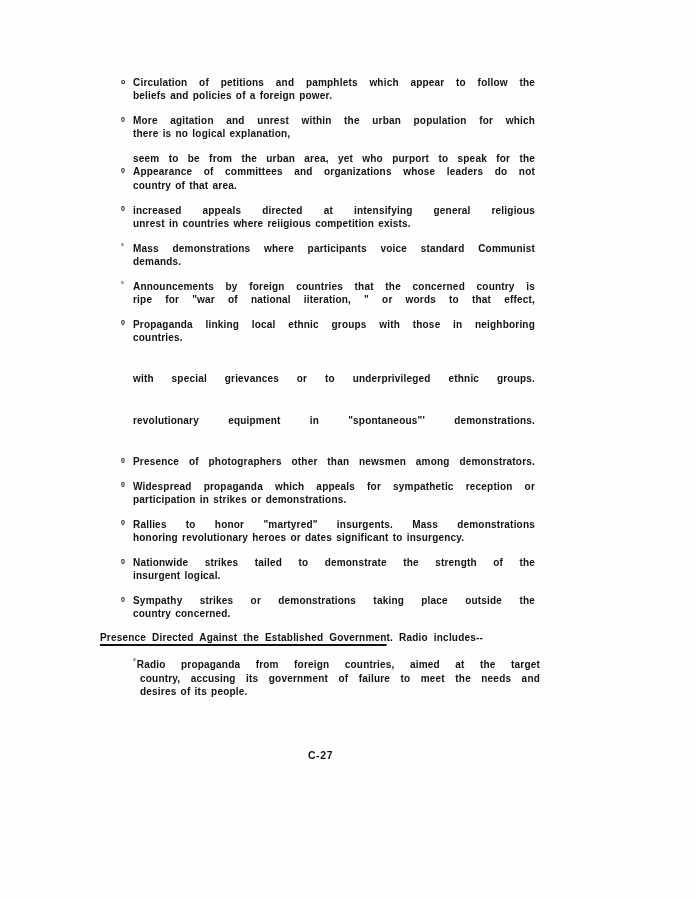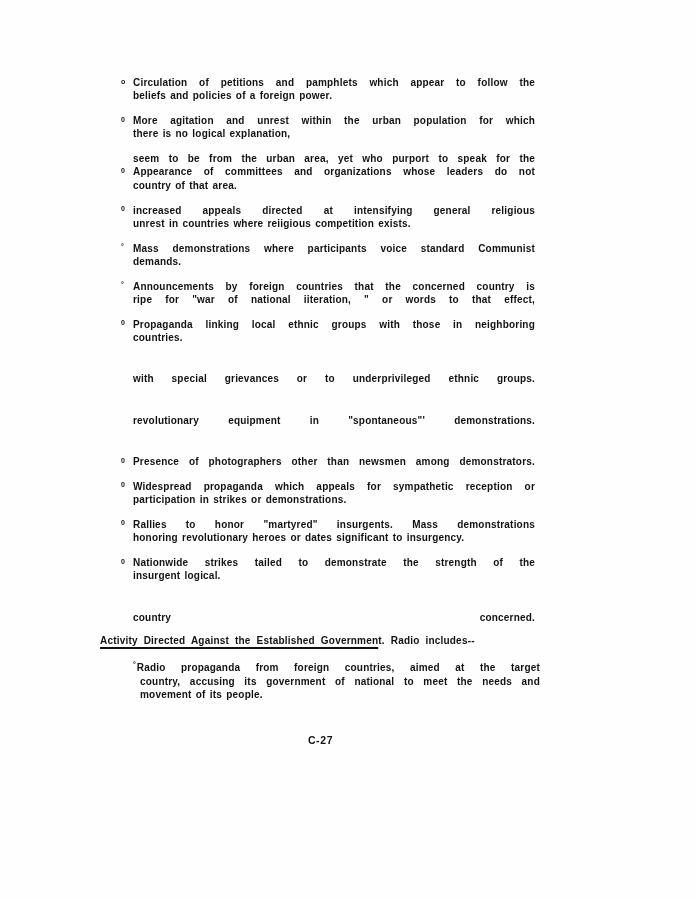--- a/index.html
+++ b/index.html
@@ -54,21 +54,21 @@
   #subbullets { margin-left: 40px; width: 400px; }
   #subbullets .item { margin-bottom: 0; }
   #subbullets .marker {
     position: static;
     font-size: 7px;
     vertical-align: 4px;
     margin-right: 1px;
   }
   #subbullets .line:first-child { margin-left: -7px; }
   .pageno {
-    margin-top: 33px;
+    margin-top: 51px;
     width: 441px;
     text-align: center;
     font-size: 10.5px;
     font-weight: 700;
     letter-spacing: 0.6px;
   }
 </style>
 </head>
 <body>
 
@@ -120,29 +120,30 @@
         </div>
         <div class="item">
           <div class="line"><span class="marker">0</span>Rallies to honor "martyred" insurgents.  Mass demonstrations</div>
           <div class="line">honoring revolutionary heroes or dates significant to insurgency.</div>
         </div>
         <div class="item">
           <div class="line"><span class="marker">0</span>Nationwide strikes tailed to demonstrate the strength of the</div>
           <div class="line">insurgent logical.</div>
         </div>
         <div class="item">
+          <div class="line"><span class="marker">0</span>Sympathy strikes or demonstrations taking place outside the</div>
           <div class="line">country concerned.</div>
         </div>
       </div>
 
-    <p class="heading"><span class="u">Activity Directed Against the Established Governmen</span><span>t. Radio includes--</span></p>
+    <p class="heading"><span class="u">Presence Directed Against the Established Governmen</span><span>t. Radio includes--</span></p>
 
     <div id="subbullets">
         <div class="item">
           <div class="line"><span class="marker">°</span>Radio propaganda from foreign countries, aimed at the target</div>
-          <div class="line">country, accusing its government of national to meet the needs and</div>
-          <div class="line">movement of its people.</div>
+          <div class="line">country, accusing its government of failure to meet the needs and</div>
+          <div class="line">desires of its people.</div>
         </div>
       </div>
 
     <div class="pageno">C-27</div>
   </div>
 </div>
 
 </body></html>

